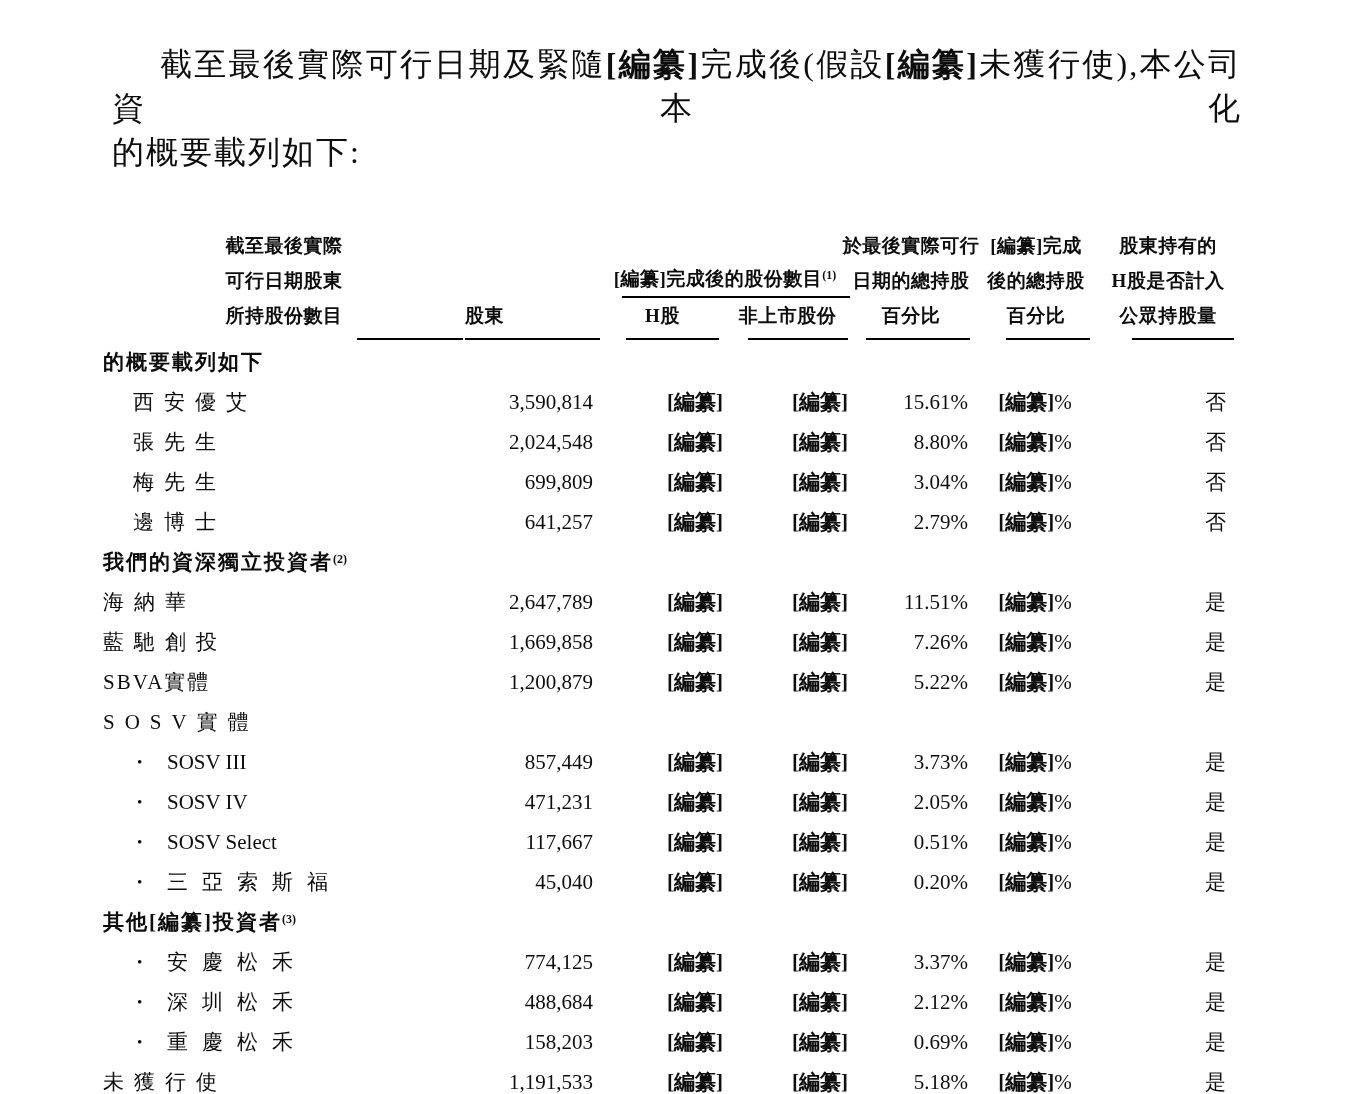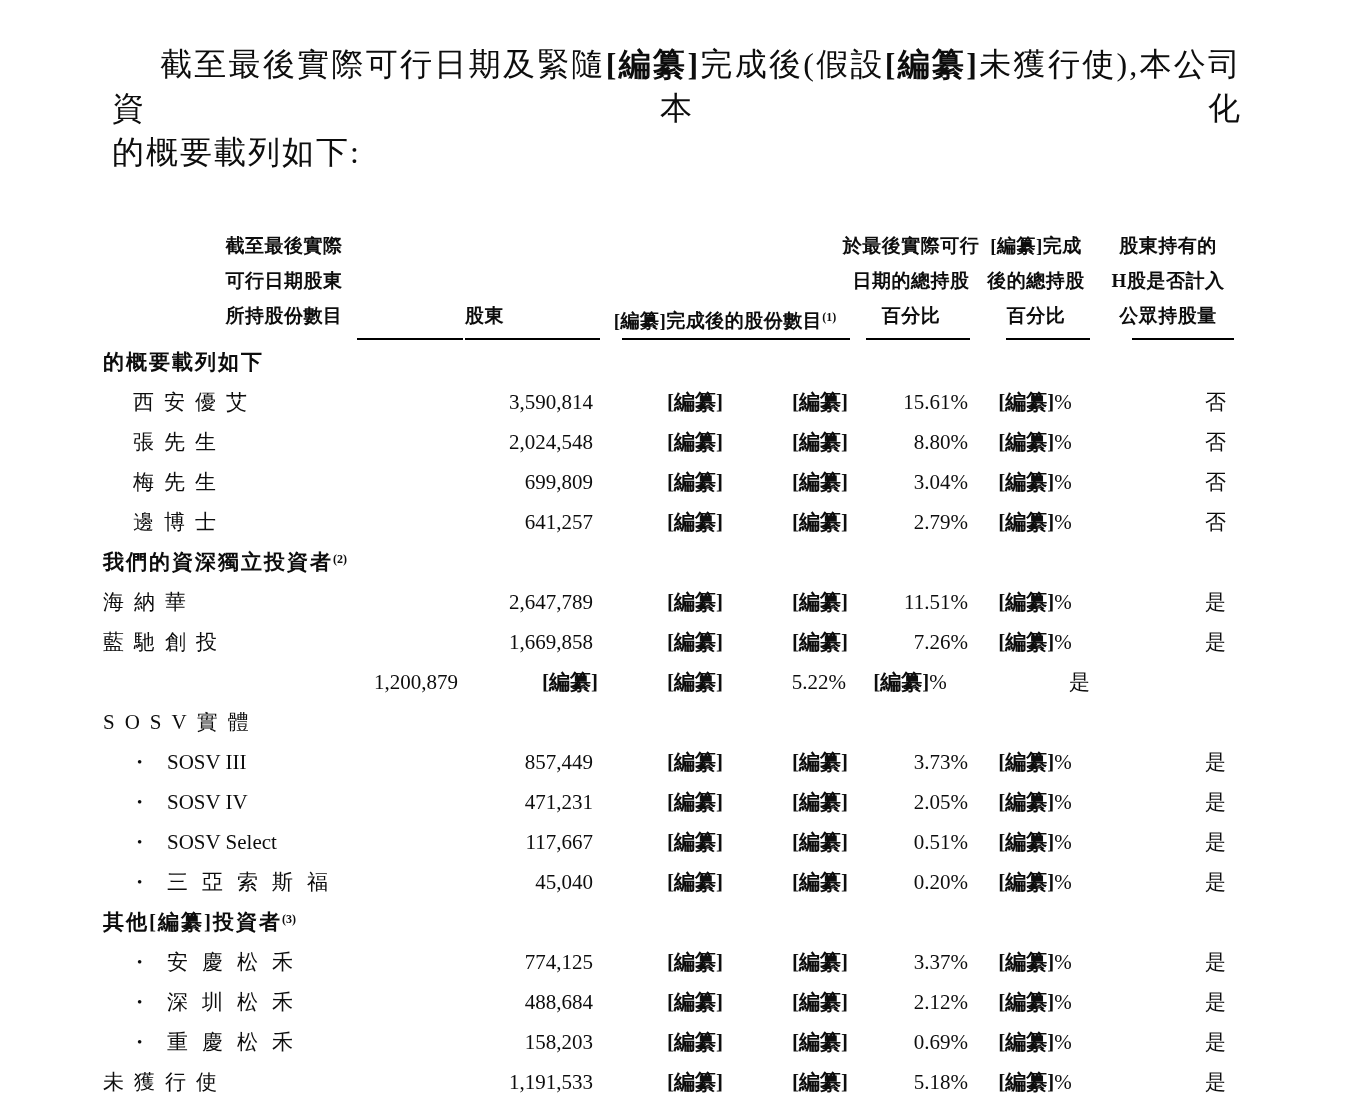--- a/index.html
+++ b/index.html
@@ -71,20 +71,30 @@
       <div class="hline">所持股份數目</div>
       <div class="ul" style="width:106px"></div>
     </div>
     <div class="hc hc-name">
       <div class="hline">股東</div>
       <div class="ul"></div>
     </div>
     <div class="hc group">
       <div class="gtitle"><span><b>[編纂]</b>完成後的股份數目</span><sup class="note">(1)</sup></div>
       <div class="gul"></div>
+      <div class="gsub">
+        <div class="hc">
+          <div class="hline">H股</div>
+          <div class="ul" style="width:93px;margin-right:6px"></div>
+        </div>
+        <div class="hc">
+          <div class="hline">非上市股份</div>
+          <div class="ul" style="width:100px"></div>
+        </div>
+      </div>
     </div>
     <div class="hc">
       <div class="hline">於最後實際可行</div>
       <div class="hline">日期的總持股</div>
       <div class="hline">百分比</div>
       <div class="ul" style="width:104px"></div>
     </div>
     <div class="hc">
       <div class="hline"><b>[編纂]</b>完成</div>
       <div class="hline">後的總持股</div>
@@ -163,20 +173,21 @@
       <div class="cell name lsw">藍馳創投</div>
       <div class="cell c2">1,669,858</div>
       <div class="cell c3"><b>[編纂]</b></div>
       <div class="cell c4"><b>[編纂]</b></div>
       <div class="cell c5">7.26%</div>
       <div class="cell c6"><b>[編纂]</b>%</div>
       <div class="cell c7">是</div>
     </div>
 
     <div class="grid trow">
+      <div class="cell name lsn">SBVA實體</div>
       <div class="cell c2">1,200,879</div>
       <div class="cell c3"><b>[編纂]</b></div>
       <div class="cell c4"><b>[編纂]</b></div>
       <div class="cell c5">5.22%</div>
       <div class="cell c6"><b>[編纂]</b>%</div>
       <div class="cell c7">是</div>
     </div>
 
     <div class="grid trow plainrow">
       <div class="cell name lsn">SOSV實體</div>

